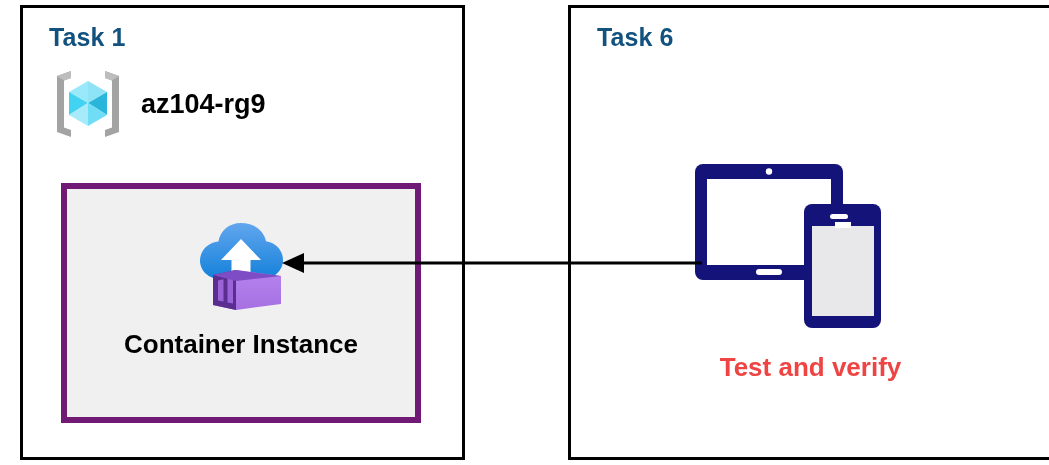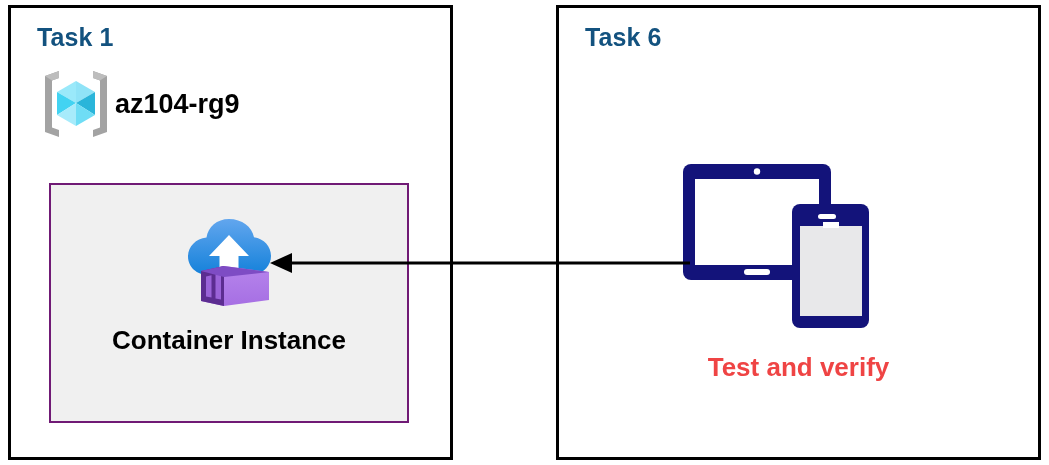--- a/index.html
+++ b/index.html
@@ -10,21 +10,21 @@
   body {
     width: 1049px;
     height: 465px;
     position: relative;
     font-family: "Liberation Sans", "DejaVu Sans", sans-serif;
     overflow: hidden;
   }
 
   .canvas {
     position: absolute;
-    left: 0; top: 0;
+    left: 12px; top: 0;
     width: 966px;
     height: 465px;
   }
 
   
   .panel {
     position: absolute;
     border: 3px solid #000000;
     background: #ffffff;
     box-sizing: border-box;
@@ -53,20 +53,21 @@
     white-space: nowrap;
   }
 
   
   .rg-row {
     position: absolute;
     left: 26px;
     top: 57px;
     display: flex;
     align-items: center;
+    gap: 14px;
   }
   .rg-icon {
     width: 78px;
     height: 78px;
     display: block;
   }
   .rg-label {
     font-size: 27px;
     font-weight: bold;
     color: #000000;
@@ -75,21 +76,21 @@
   }
 
   
   #resource-box {
     position: absolute;
     left: 38px;
     top: 175px;
     width: 360px;
     height: 240px;
     background: #f0f0f0;
-    border: 2px solid #701a75;
+    border: 6px solid #701a75;
     box-sizing: border-box;
   }
   #container-instance-icon {
     position: absolute;
     left: 50%;
     top: 22px;
     transform: translateX(-50%);
     width: 104px;
     height: 104px;
     display: block;

